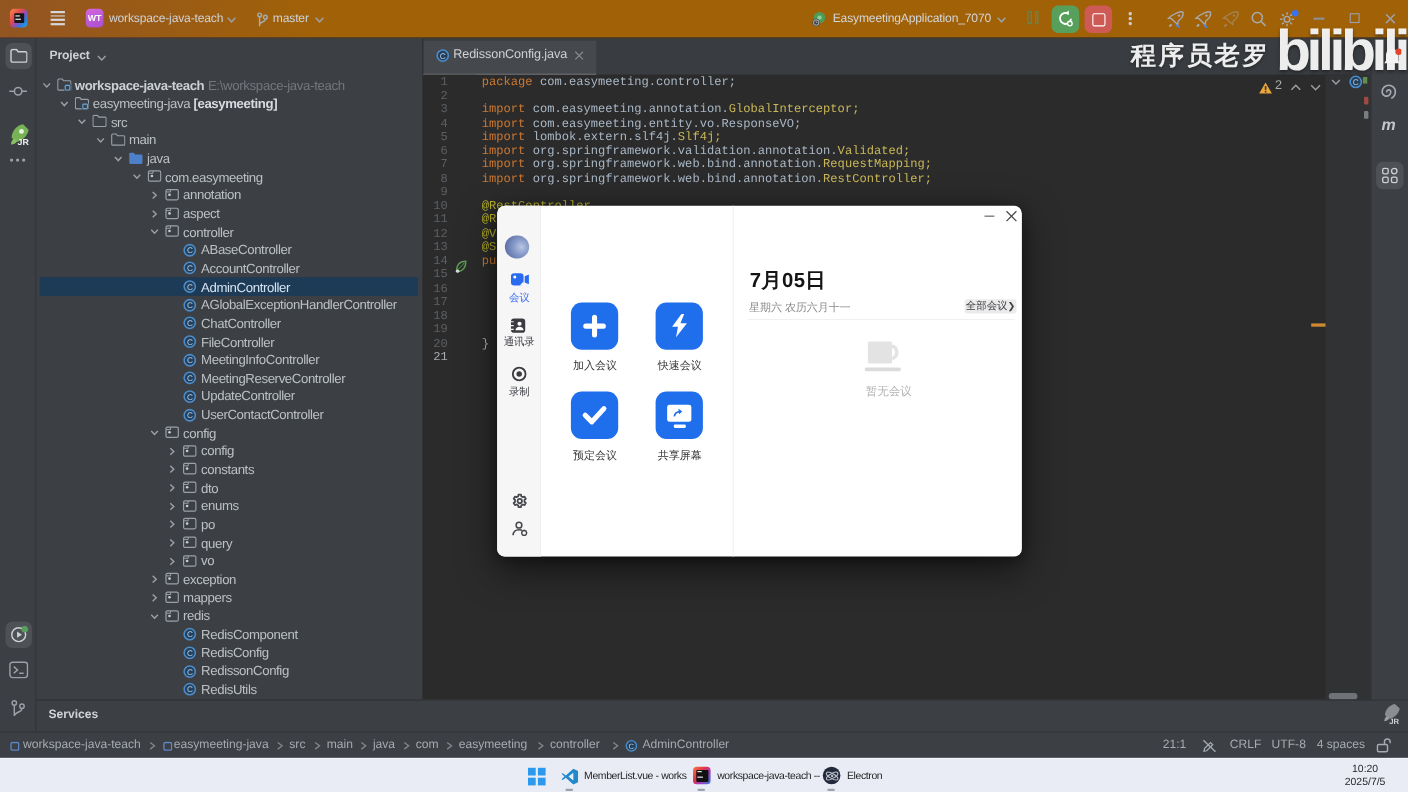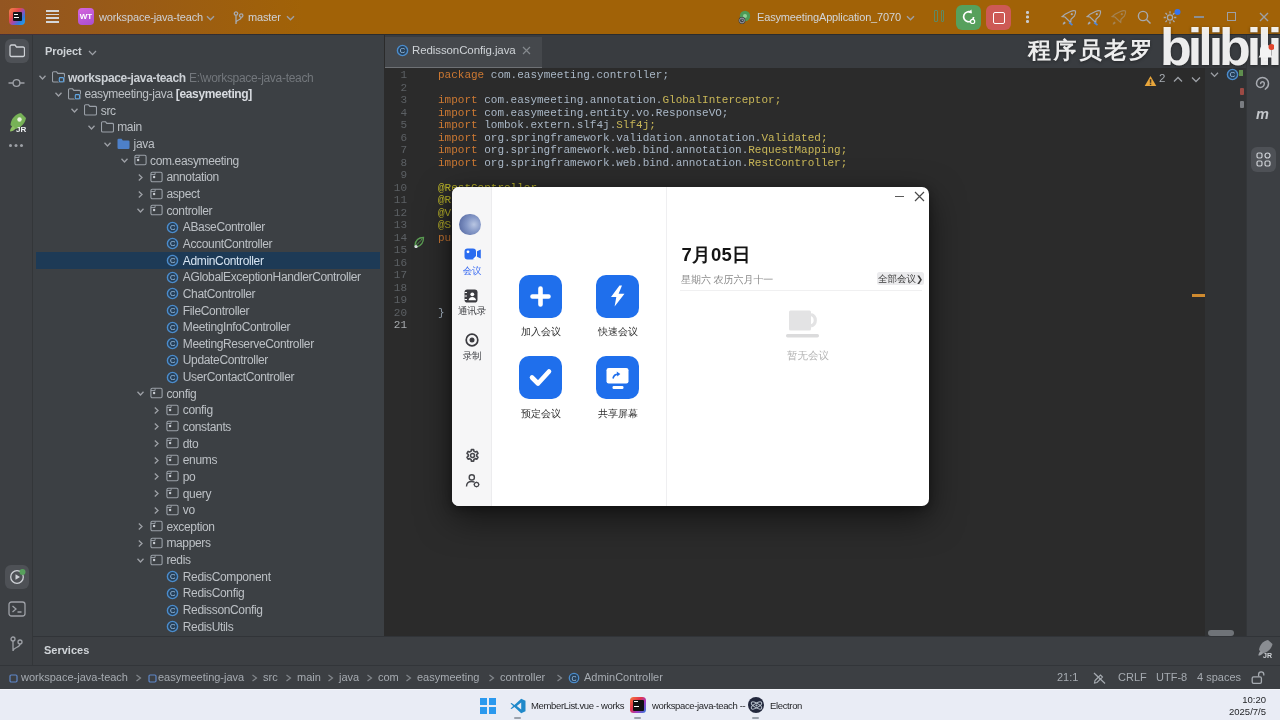--- a/index.html
+++ b/index.html
@@ -682,21 +682,21 @@
         <g stroke="#b9c2cc" stroke-width="1" fill="none">
           <ellipse cx="6.5" cy="6.5" rx="5.8" ry="2.2" transform="rotate(-30 6.5 6.5)"></ellipse>
           <ellipse cx="6.5" cy="6.5" rx="5.8" ry="2.2" transform="rotate(30 6.5 6.5)"></ellipse>
         </g>
         <circle cx="6.5" cy="6.5" r="1.1" fill="#b9c2cc"></circle>
       </svg>
   </div>
   <span class="abs" style="left:770px;top:10px;font-size:9.5px;letter-spacing:-0.35px;color:#1f2023">Electron</span>
   <div class="abs" style="left:752px;top:26.5px;width:7px;height:2.4px;background:#9ba2ac;border-radius:1.2px"></div>
 
-  <div class="abs" style="left:1216px;top:4px;width:50px;height:24px;font-size:9.5px;color:#1f2023;text-align:right;line-height:11.5px">10:20<br>2025/7/5</div>
+  <div class="abs" style="left:1216px;top:4px;width:50px;height:24px;font-size:9.5px;color:#1f2023;text-align:center;line-height:11.5px">10:20<br>2025/7/5</div>
 </div>
 <div id="meetwin">
   <div id="midpane">
     <div class="bluebtn" style="left:27px;top:88px">
       <svg class="abs" style="left:10px;top:10px" width="23" height="23">
           <path d="M11.5 3.5 V19.5 M3.5 11.5 H19.5" stroke="#fff" stroke-width="4.6" stroke-linecap="round"></path>
         </svg>
     </div>
     <div class="bluebtn" style="left:104px;top:88px">
       <svg class="abs" style="left:11px;top:9px" width="22" height="25">

